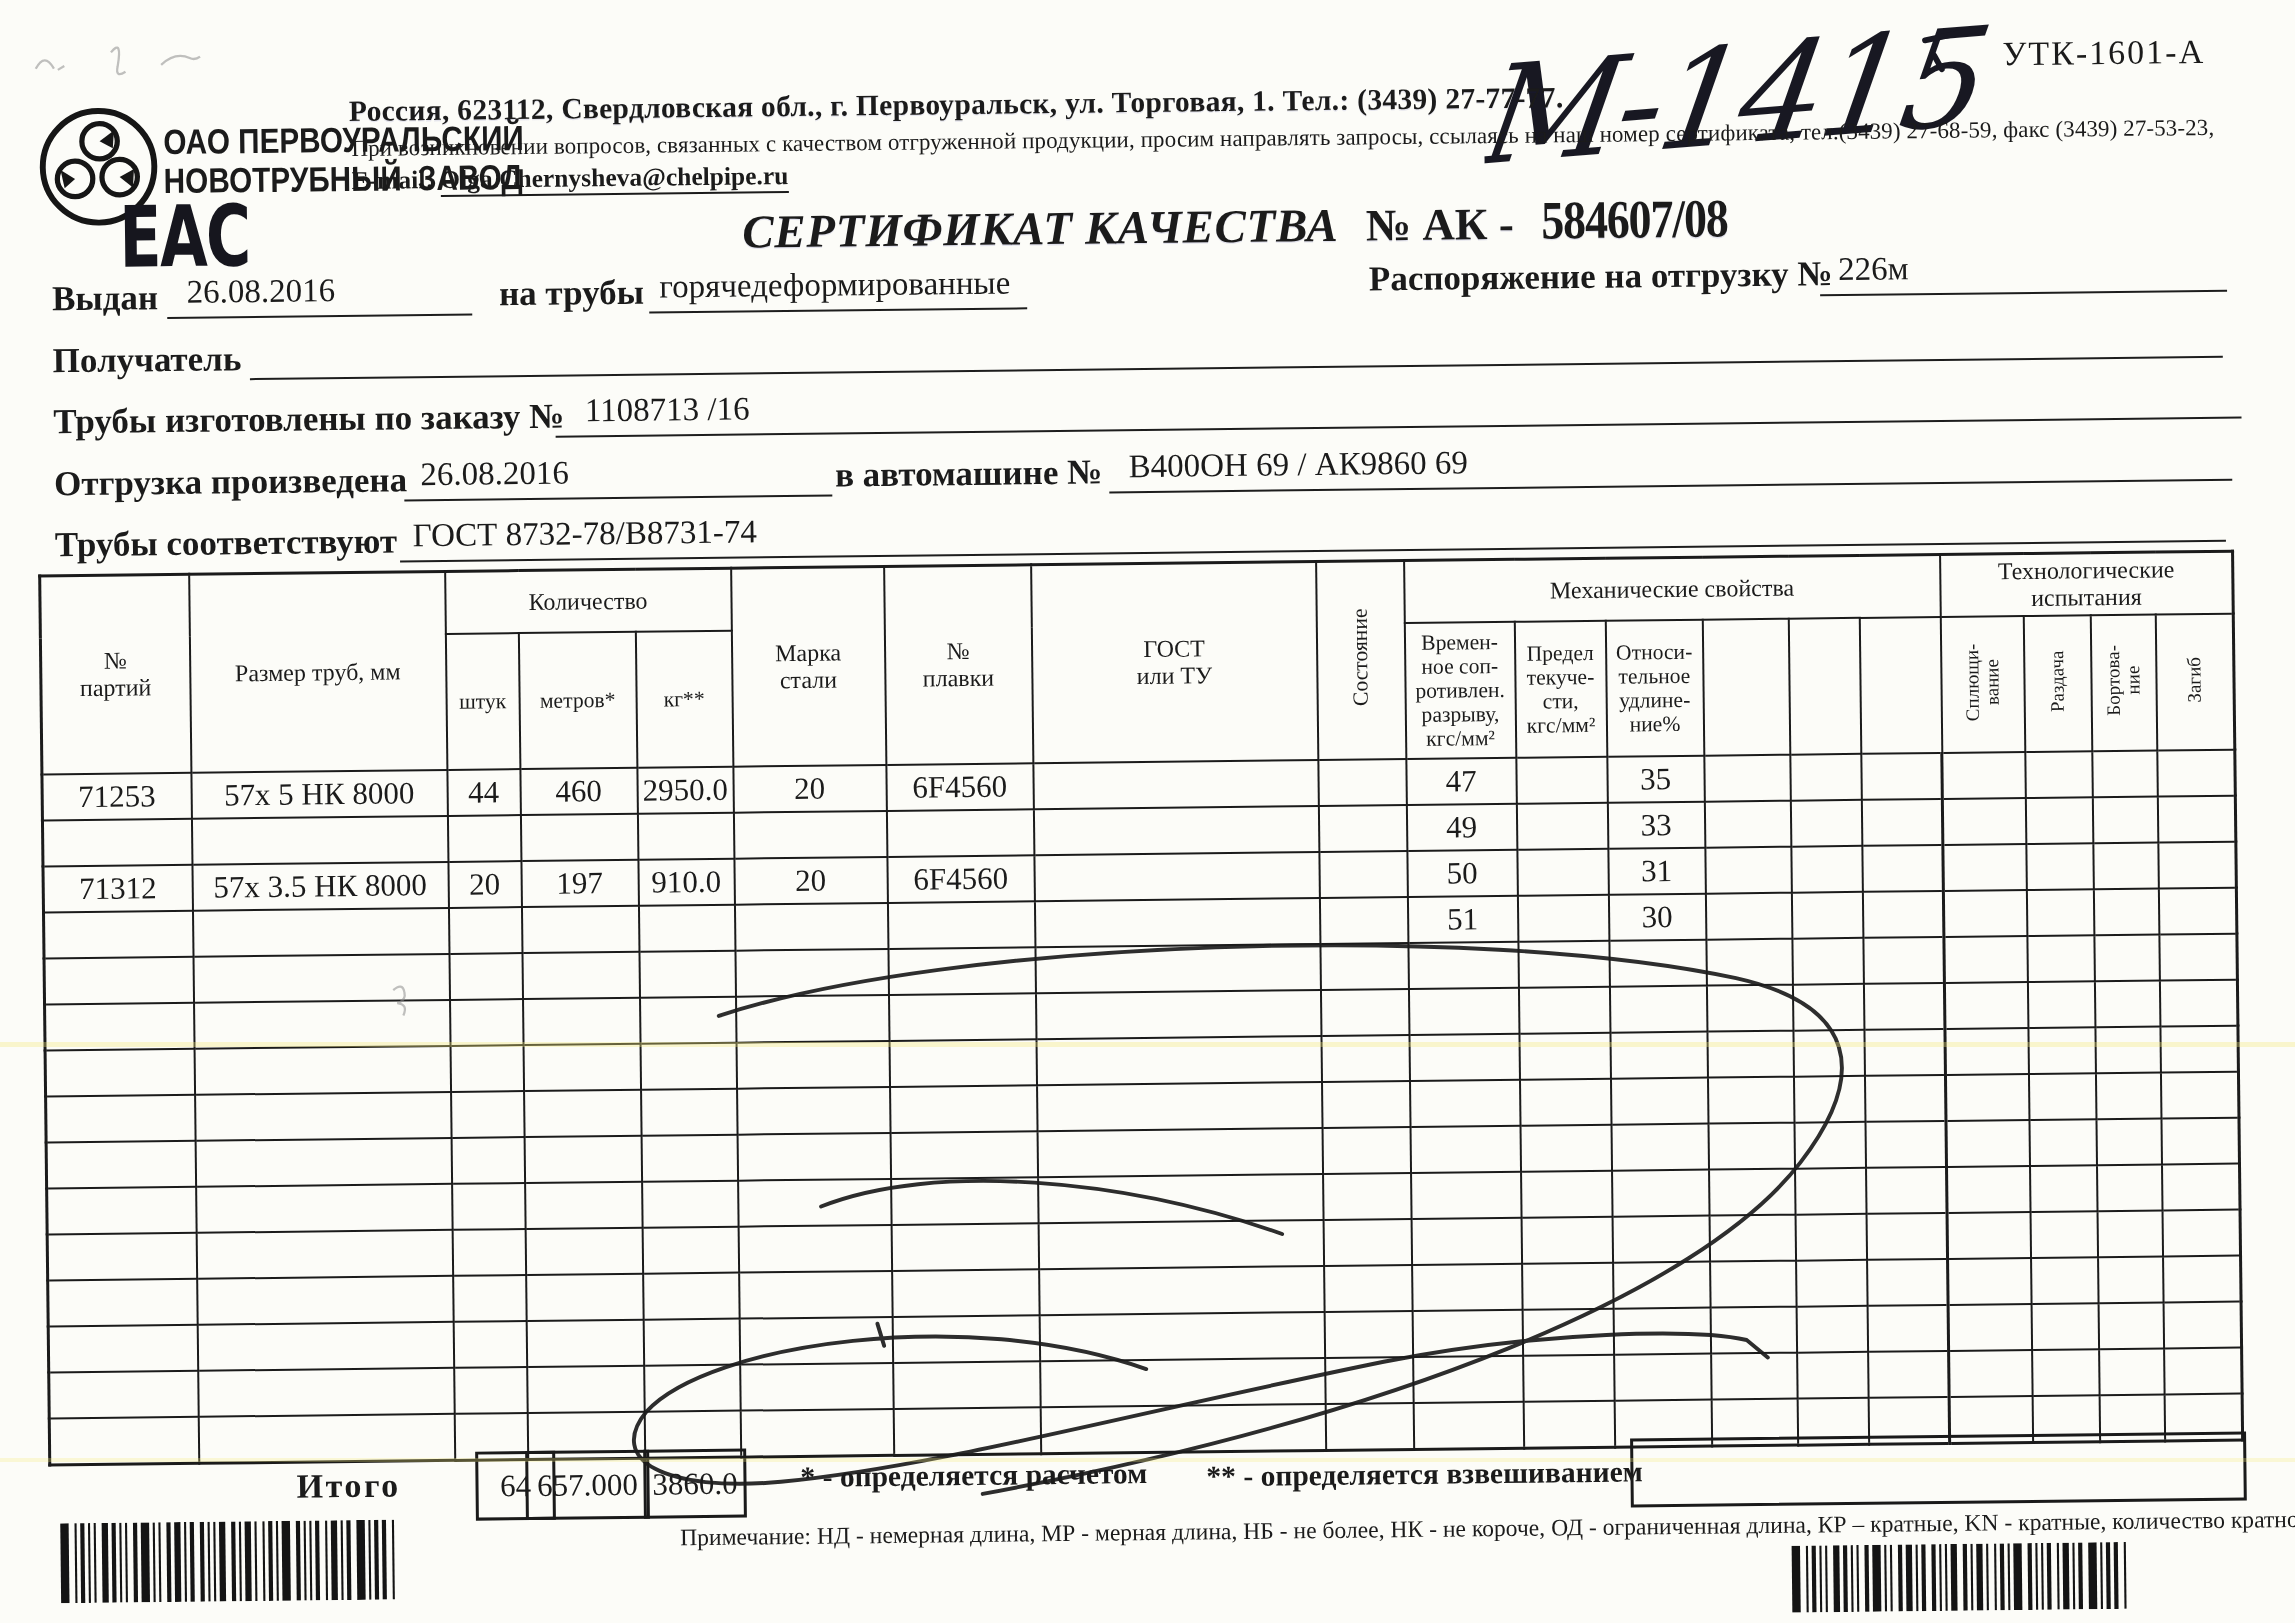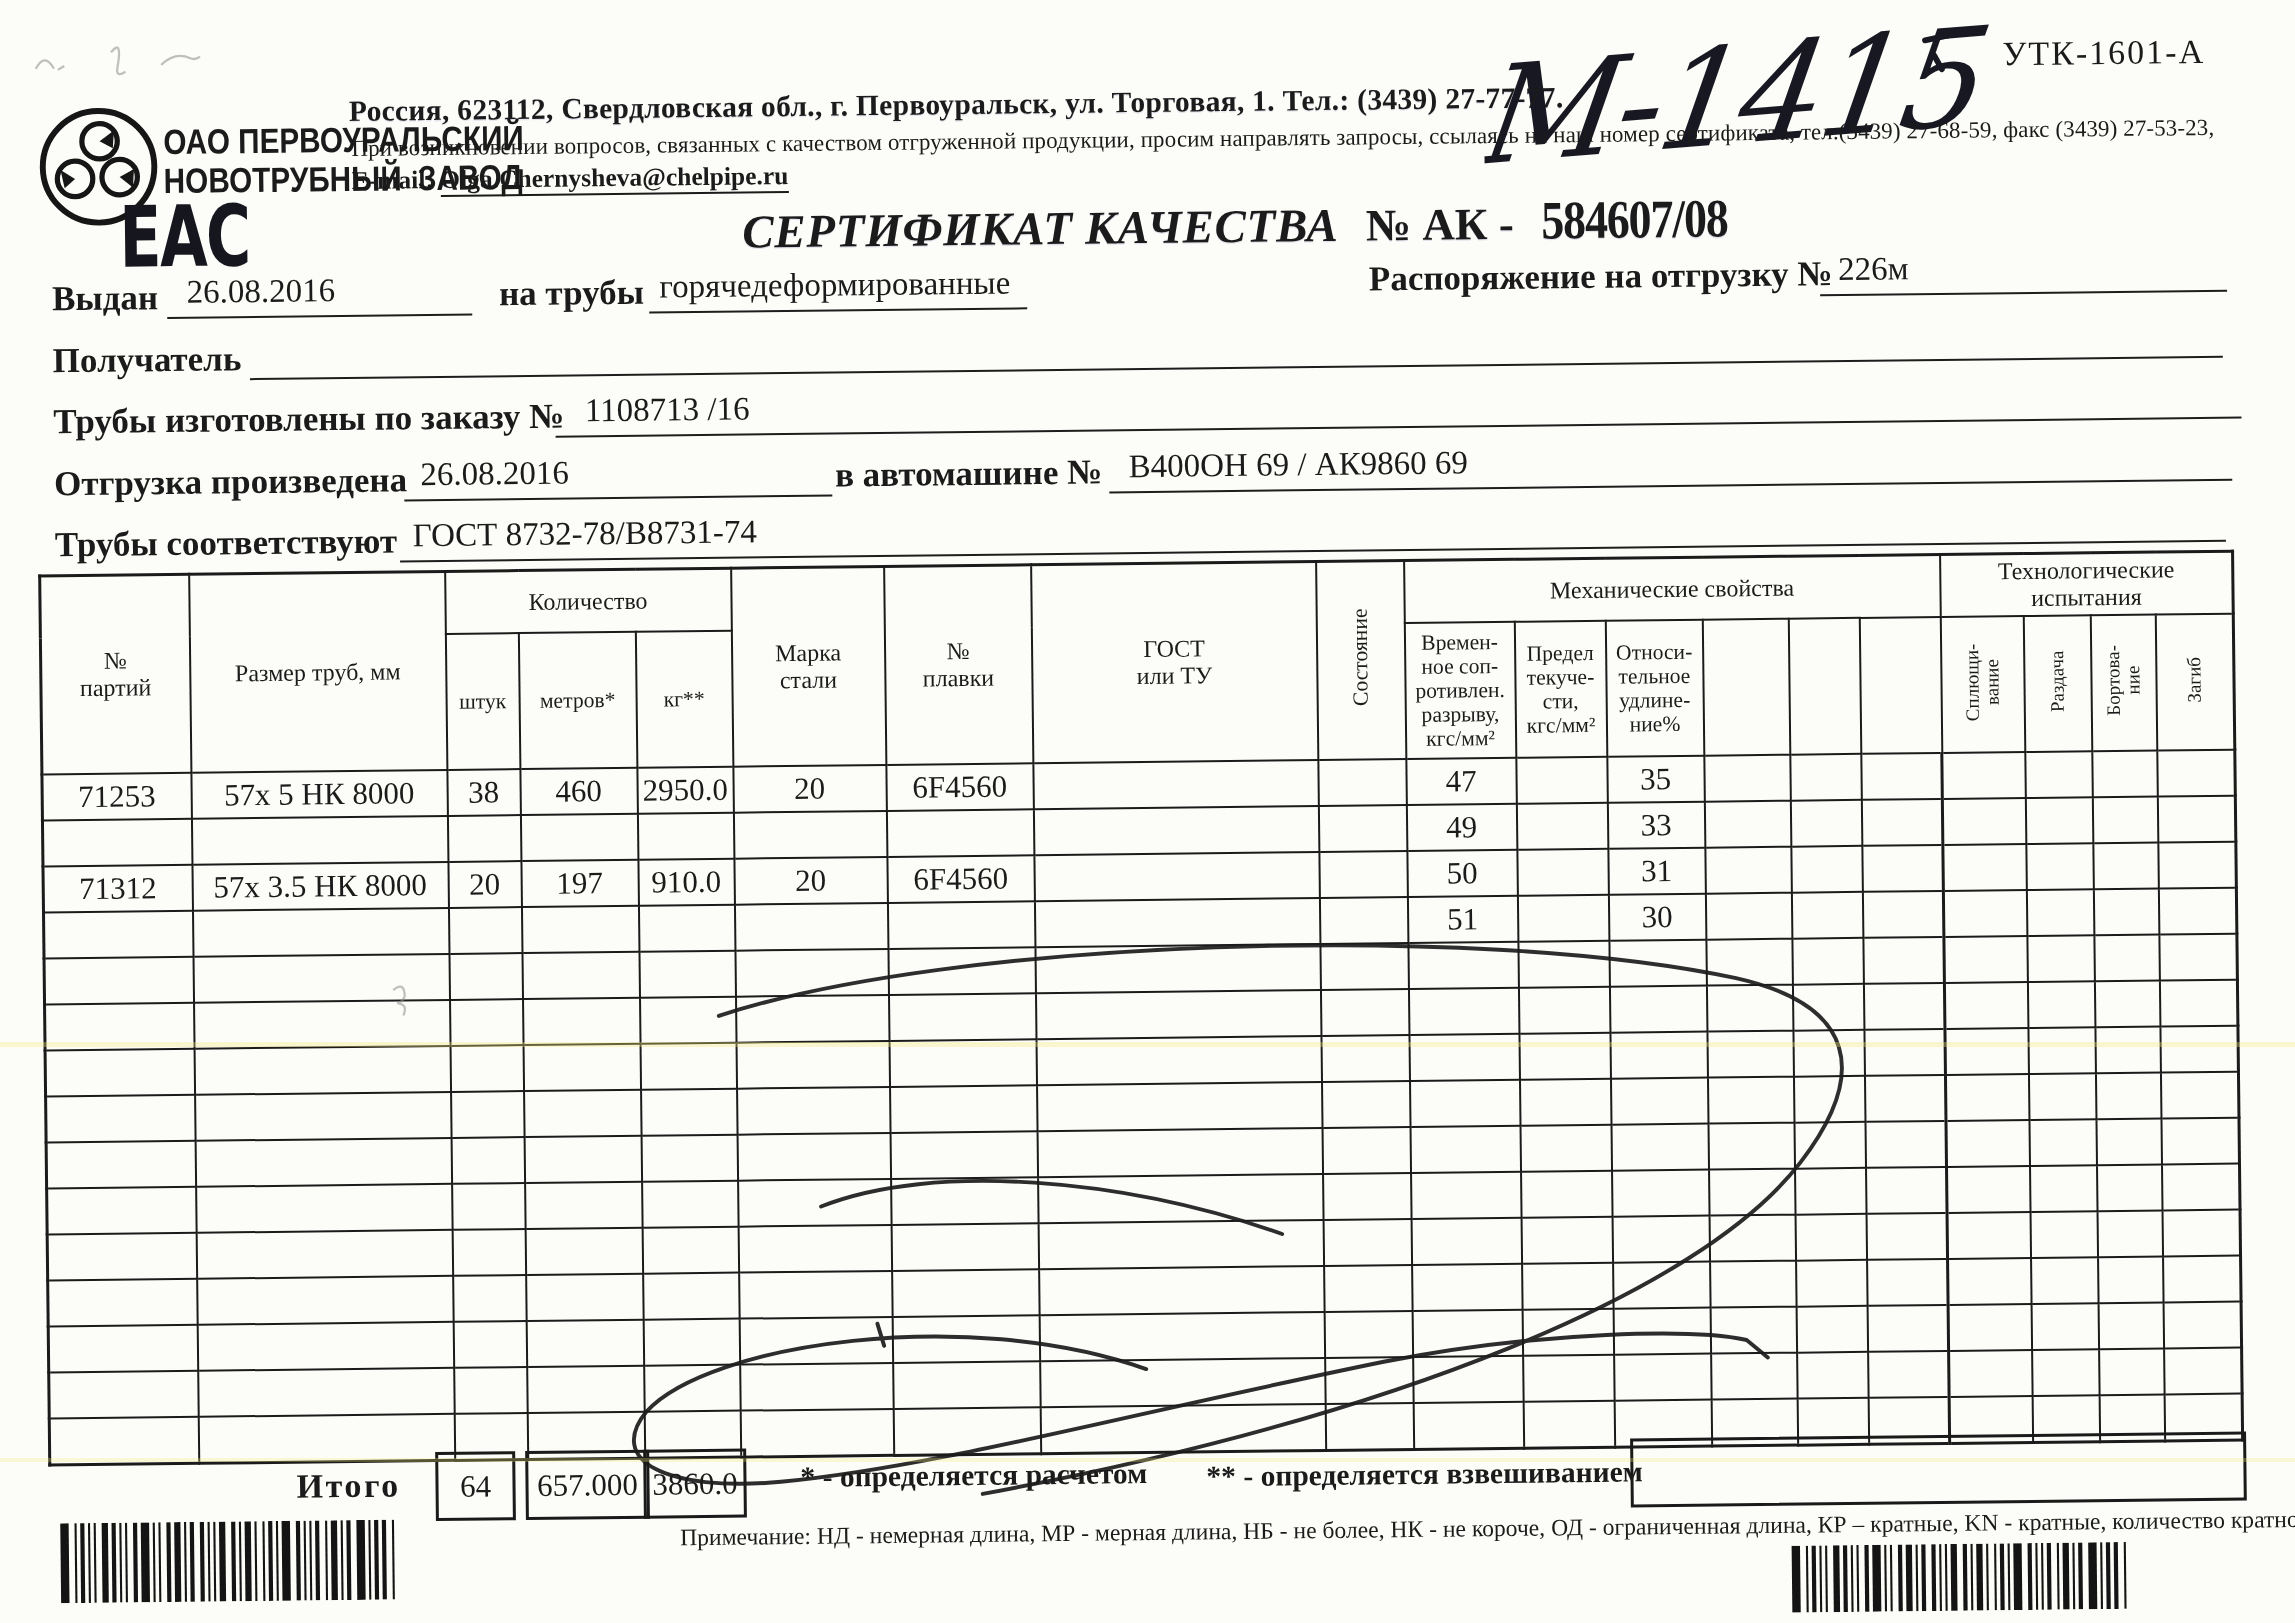--- a/index.html
+++ b/index.html
@@ -53,21 +53,21 @@
     display:inline-block; line-height:1.05; font-size:21.6px;}
   .vt.small{font-size:19px;}
   #cert-table td:nth-child(9), #cert-table td:nth-child(10){border-left-width:2.6px;}
   #cert-table td:nth-child(16){border-left-width:3.9px;}
   th.bl4{border-left-width:2.6px;} th.bl6{border-left-width:3.9px;}
 
   
   .totals-label{left:289px; top:1458px; font-size:34px; font-weight:bold; letter-spacing:2.6px;}
   .tot-box{position:absolute; top:1444px; height:63px; border:3.3px solid #1a1a1a;
     display:flex; align-items:center; justify-content:center; font-size:31px;}
-  .tot-pcs{left:428px; width:74px;}
+  .tot-pcs{left:468px; width:74px;}
   .tot-m{left:518px; width:118px;}
   .tot-kg{left:636px; width:97px;}
   .stamp-box{left:1623px; top:1444px; width:610px; height:63px; border:3.3px solid #1a1a1a;}
   .fn1{left:793px; top:1457px; font-size:29.5px; font-weight:bold;}
   .fn2{left:1199px; top:1461px; font-size:29.5px; font-weight:bold;}
   .note-line{left:672px; top:1519px; font-size:23.6px; white-space:nowrap;}
 
   .barcode{position:absolute;}
   .sig-svg{position:absolute; inset:0; pointer-events:none;}
   .band{position:absolute; left:0; width:2295px; background:#f3e87a;}
@@ -213,21 +213,21 @@
           <th><span class="vt small">Раздача</span></th>
           <th><span class="vt small">Бортова-
 ние</span></th>
           <th><span class="vt small">Загиб</span></th>
         </tr>
       </thead>
       <tbody id="cert-body">
             <tr>
               <td>71253</td>
               <td>57х 5 НК 8000</td>
-              <td>38</td>
+              <td>44</td>
               <td>460</td>
               <td>2950.0</td>
               <td>20</td>
               <td>6F4560</td>
               <td></td>
               <td></td>
               <td>47</td>
               <td></td>
               <td>35</td>
               <td></td>

